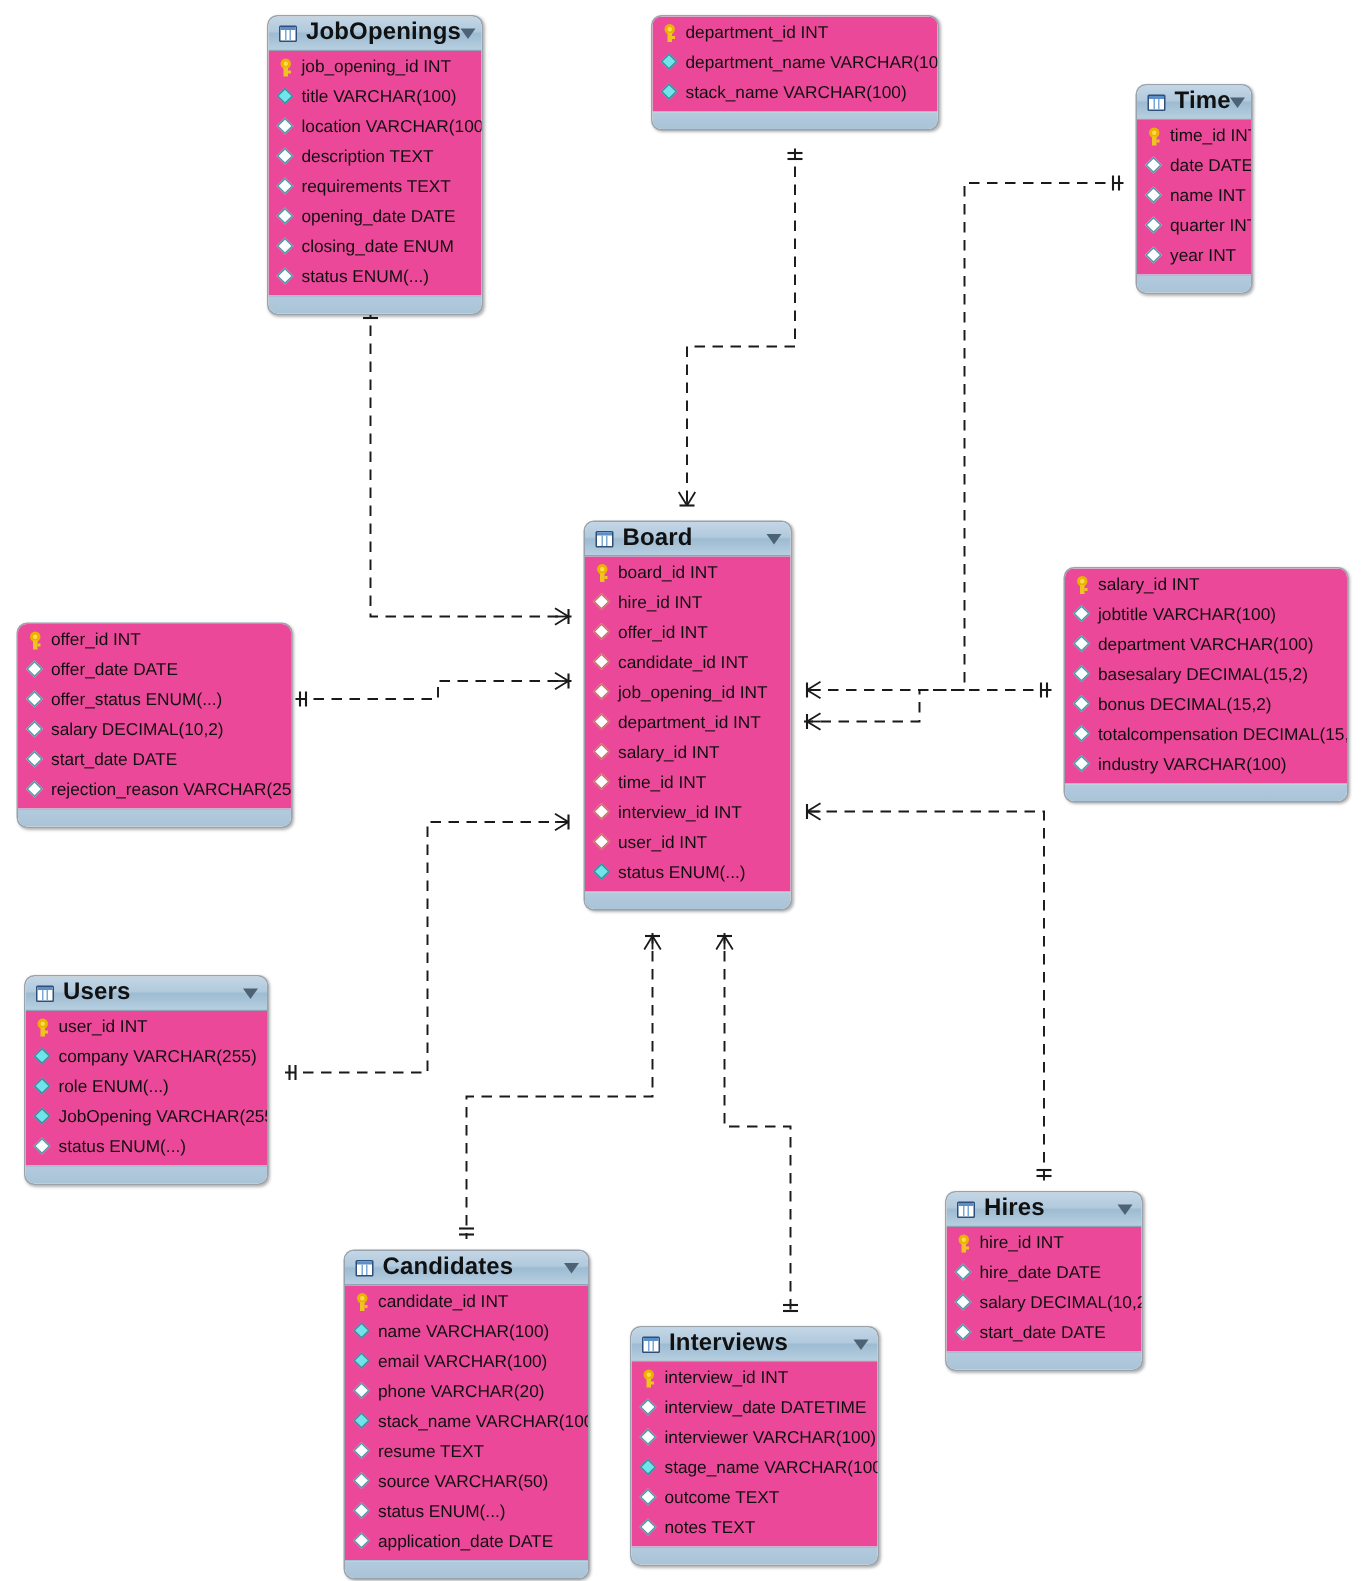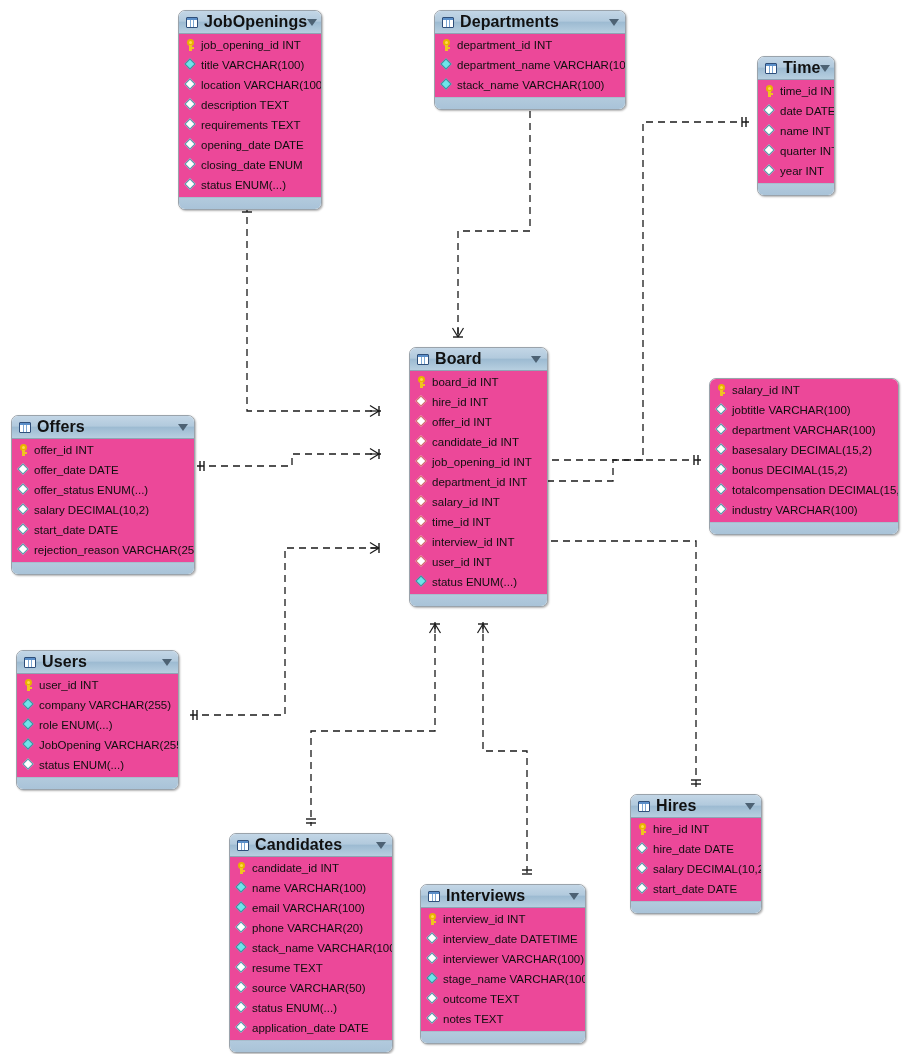--- a/index.html
+++ b/index.html
@@ -293,25 +293,20 @@
         <div class="field">
           <span class="gi">
             <span class="dia hollow-c"></span>
           </span>
           <span class="field-label">status ENUM(...)</span>
         </div>
       </div>
       <div class="ent-footer"></div>
     </div>
     <div class="entity" style="left: 434px; top: 10px; width: 192px;">
-      <div class="ent-header">
-        <span class="tbl-icon"></span>
-        <span class="ent-title">Departments</span>
-        <span class="ent-caret"></span>
-      </div>
       <div class="ent-body">
         <div class="field">
           <span class="gi gi-pk">
             <span class="bow"></span>
             <span class="stem"></span>
           </span>
           <span class="field-label">department_id INT</span>
         </div>
         <div class="field">
           <span class="gi">
@@ -362,21 +357,21 @@
         </div>
         <div class="field">
           <span class="gi">
             <span class="dia hollow-c"></span>
           </span>
           <span class="field-label">year INT</span>
         </div>
       </div>
       <div class="ent-footer"></div>
     </div>
-    <div class="entity" style="left: 389px; top: 347px; width: 139px; margin-left: 20px;">
+    <div class="entity" style="left: 389px; top: 347px; width: 139px;">
       <div class="ent-header">
         <span class="tbl-icon"></span>
         <span class="ent-title">Board</span>
         <span class="ent-caret"></span>
       </div>
       <div class="ent-body">
         <div class="field">
           <span class="gi gi-pk">
             <span class="bow"></span>
             <span class="stem"></span>
@@ -488,25 +483,20 @@
         <div class="field">
           <span class="gi">
             <span class="dia hollow-c"></span>
           </span>
           <span class="field-label">industry VARCHAR(100)</span>
         </div>
       </div>
       <div class="ent-footer"></div>
     </div>
     <div class="entity" style="left: 11px; top: 415px; width: 184px;">
-      <div class="ent-header">
-        <span class="tbl-icon"></span>
-        <span class="ent-title">Offers</span>
-        <span class="ent-caret"></span>
-      </div>
       <div class="ent-body">
         <div class="field">
           <span class="gi gi-pk">
             <span class="bow"></span>
             <span class="stem"></span>
           </span>
           <span class="field-label">offer_id INT</span>
         </div>
         <div class="field">
           <span class="gi">

